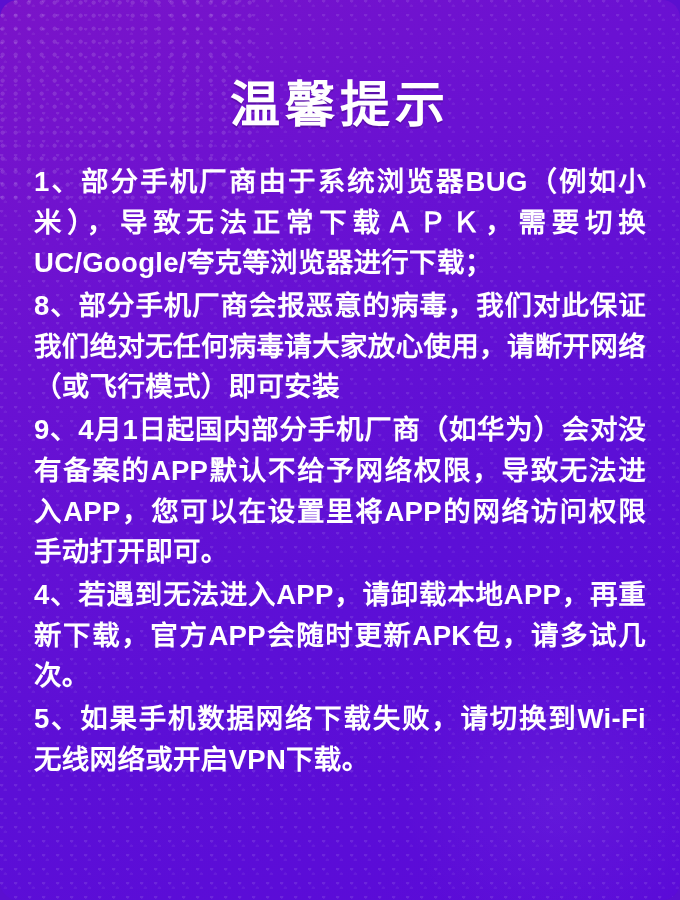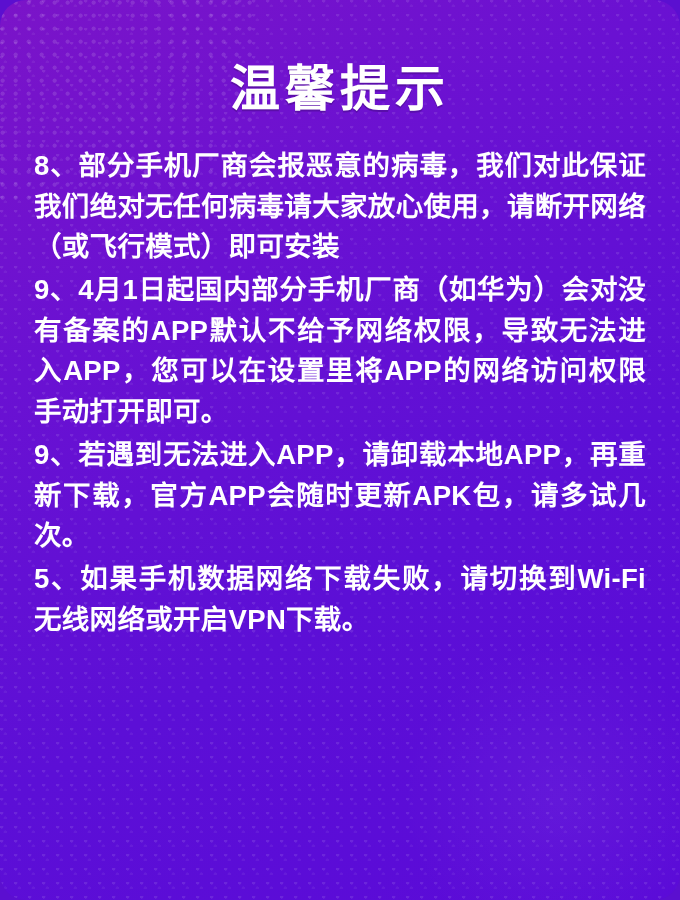--- a/index.html
+++ b/index.html
@@ -15,22 +15,22 @@
   }
   .card {
     position: relative;
     width: 680px;
     height: 900px;
     box-sizing: border-box;
     background:
       radial-gradient(circle at 12% 6%, rgba(255,255,255,0.10) 0 1.5px, rgba(255,255,255,0) 2px) 0 0 / 14px 14px,
       radial-gradient(circle at 88% 94%, rgba(255,255,255,0.06) 0 1.5px, rgba(255,255,255,0) 2px) 7px 7px / 14px 14px,
       linear-gradient(150deg, #7b14c8 0%, #6a11d2 30%, #5c0fd6 62%, #5a0ad8 100%);
-    border-radius: 26px;
-    padding: 28px 34px 30px 34px;
+    border-radius: 18px;
+    padding: 44px 34px 30px 34px;
     overflow: hidden;
   }
   .card::before {
     content: "";
     position: absolute;
     top: 0; left: 0;
     width: 260px; height: 200px;
     background:
       radial-gradient(circle at 20% 20%, rgba(255,255,255,0.12) 0 1.8px, rgba(255,255,255,0) 2.4px) 0 0 / 13px 13px;
     pointer-events: none;
@@ -65,18 +65,19 @@
   .line {
     margin: 0 0 2px 0;
   }
 </style>
 </head>
 <body>
 
 <div class="card">
   <div class="title">温馨提示</div>
   <div class="body">
+    <p class="line">1、部分手机厂商由于系统浏览器BUG（例如小米），导致无法正常下载ＡＰＫ，需要切换UC/Google/夸克等浏览器进行下载；</p>
     <p class="line">8、部分手机厂商会报恶意的病毒，我们对此保证我们绝对无任何病毒请大家放心使用，请断开网络（或飞行模式）即可安装</p>
     <p class="line">9、4月1日起国内部分手机厂商（如华为）会对没有备案的APP默认不给予网络权限，导致无法进入APP，您可以在设置里将APP的网络访问权限手动打开即可。</p>
-    <p class="line">9、若遇到无法进入APP，请卸载本地APP，再重新下载，官方APP会随时更新APK包，请多试几次。</p>
+    <p class="line">4、若遇到无法进入APP，请卸载本地APP，再重新下载，官方APP会随时更新APK包，请多试几次。</p>
     <p class="line">5、如果手机数据网络下载失败，请切换到Wi-Fi无线网络或开启VPN下载。</p>
   </div>
 </div>
 
 </body></html>

